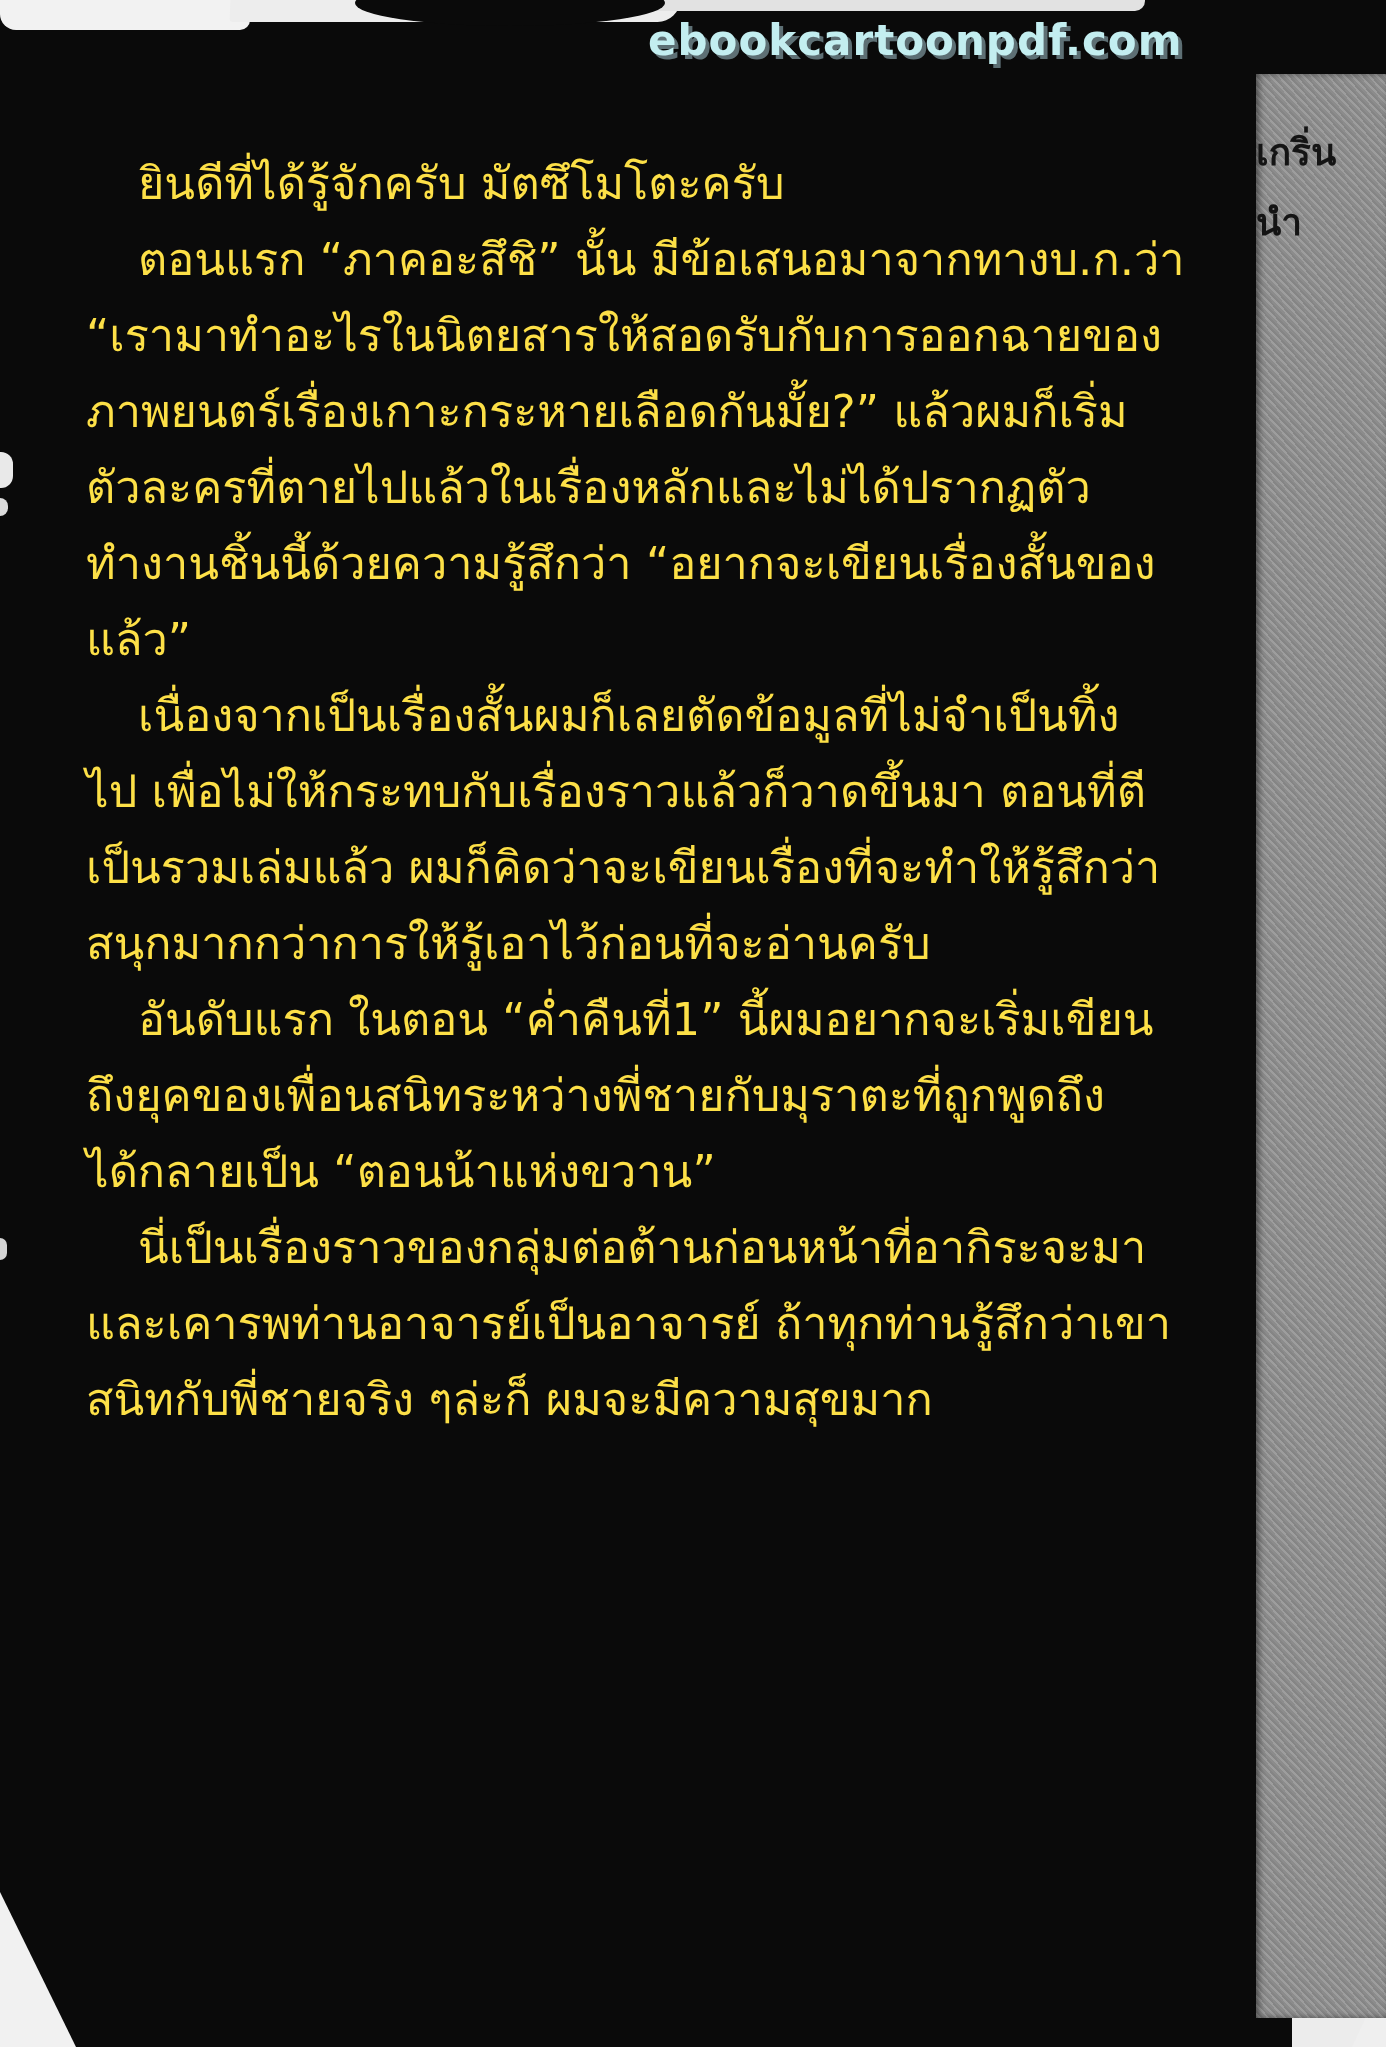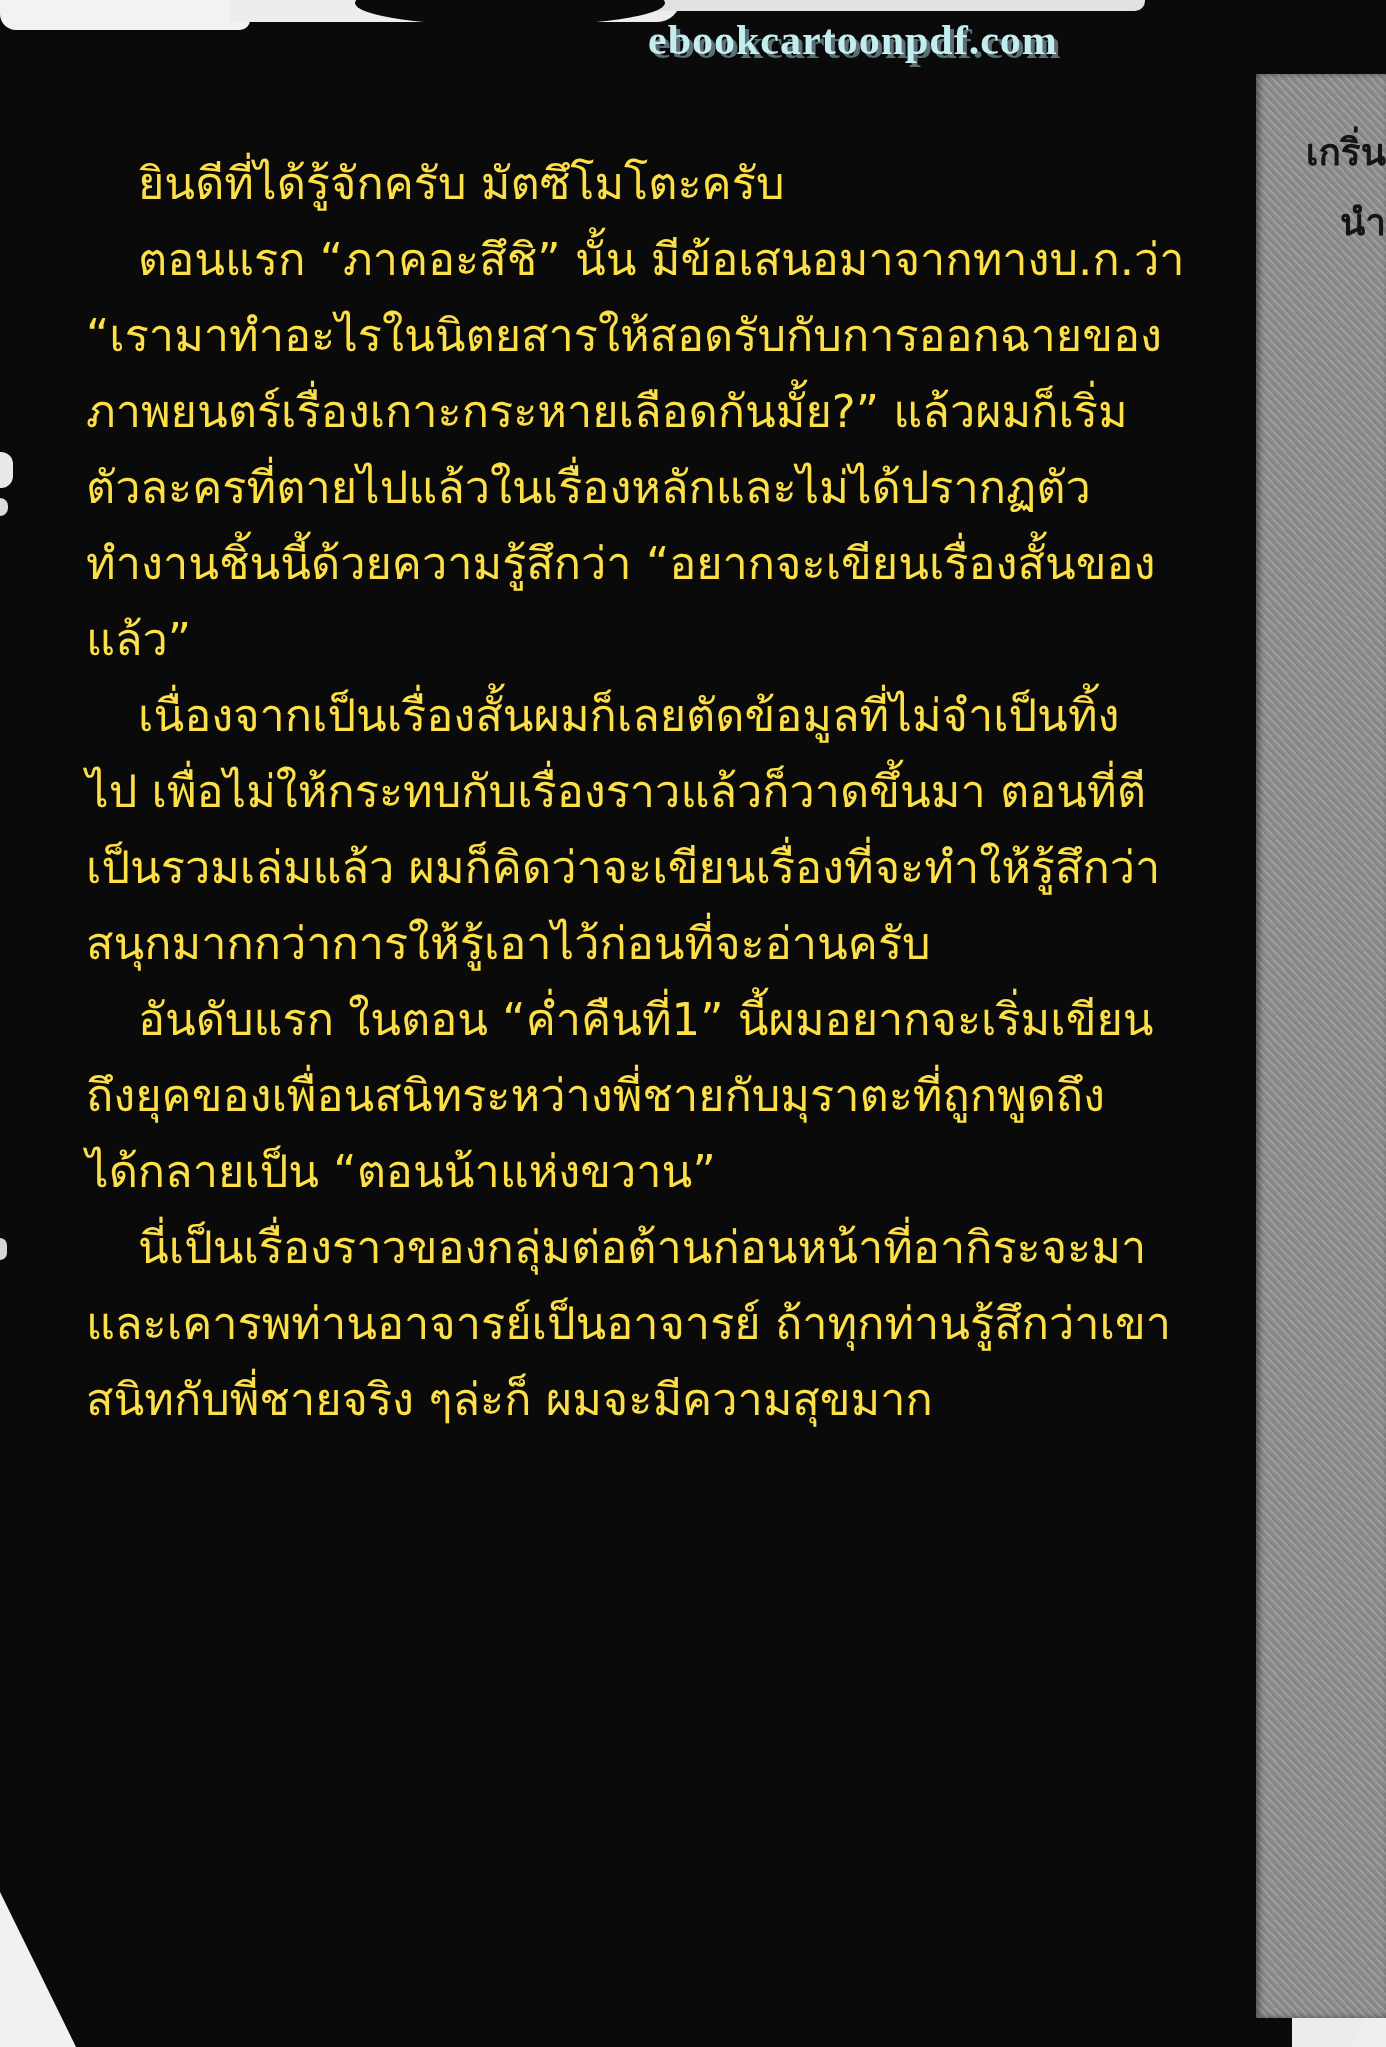--- a/index.html
+++ b/index.html
@@ -35,34 +35,33 @@
   .edge-right-sliver { position:absolute; left:1379px; top:82px; width:7px; height:170px;
     background:#d8d8d8; border-radius:4px 0 0 4px; }
 
   
   .watermark {
     position:absolute; left:648px; top:16px;
     font-size:42px; font-weight:700; letter-spacing:1px;
     color:#c3eef0;
     text-shadow:4px 4px 0 #5d6f74;
     white-space:nowrap;
-    font-family:Liberation Serif, serif;
   }
 
   
   .side-strip {
     position:absolute; left:1256px; top:74px; width:130px; height:1944px;
     background:
       repeating-linear-gradient(47deg, #8c8c8c 0 2px, #9d9d9d 2px 4px, #858585 4px 6px),
       #929292;
     box-shadow: inset 3px 0 6px rgba(0,0,0,0.45);
   }
   .side-tab {
     position:absolute; left:1256px; top:118px; width:130px;
-    text-align:right; color:#141414;
+    text-align:left; color:#141414;
     font-weight:700; font-size:37px; line-height:70px;
   }
 
   
   .text-block {
     position:absolute; left:86px; top:146px; width:880px;
   }
   .line {
     color:#fde047;
     font-size:45px;

